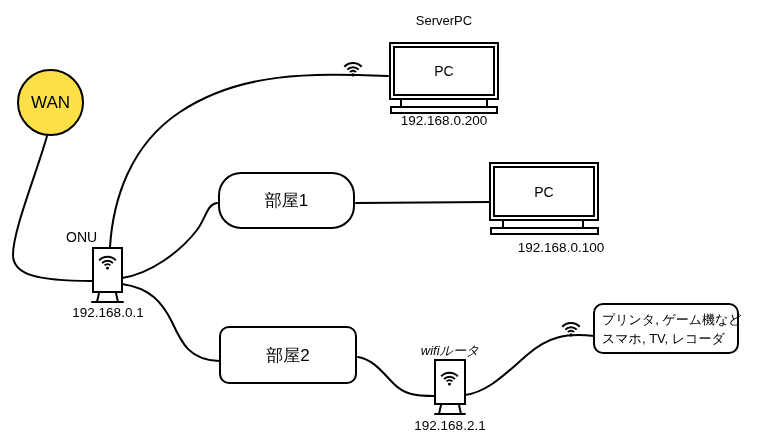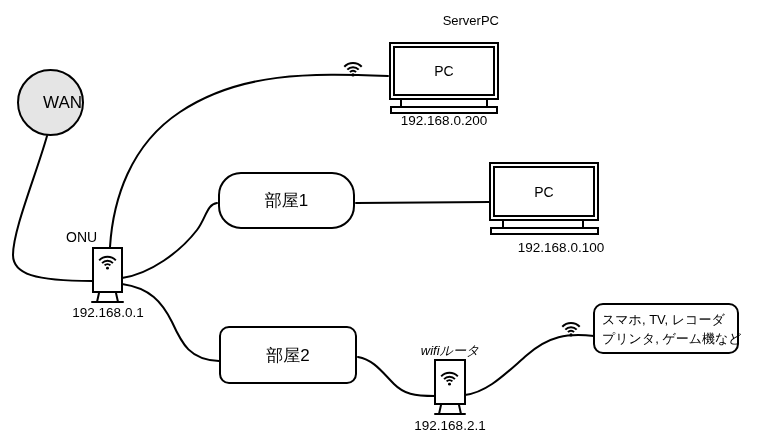--- a/index.html
+++ b/index.html
@@ -6,21 +6,21 @@
   .canvas{
     position:relative;width:758px;height:443px;background:#fff;overflow:hidden;
     font-family:"Liberation Sans","DejaVu Sans",sans-serif;color:#000;
   }
   .abs{position:absolute;}
   .wires{position:absolute;left:0;top:0;width:758px;height:443px;}
   .wires path{fill:none;stroke:#000;stroke-width:2;stroke-linecap:round;}
 
   .wan-circle{
     left:17px;top:69px;width:63px;height:63px;border:2.5px solid #000;border-radius:50%;
-    display:flex;align-items:center;justify-content:flex-end;font-size:17px;background:#e5e5e5;
+    display:flex;align-items:center;justify-content:center;font-size:17px;background:#fde047;
   }
 
   .room-box{
     border:2.5px solid #000;border-radius:10px;background:#fff;
     display:flex;align-items:center;justify-content:center;font-size:17px;
   }
   .room1{left:218px;top:172px;width:133px;height:53px;border-radius:23px;}
   .room2{left:219px;top:326px;width:134px;height:54px;}
 
   .devices-box{
@@ -74,21 +74,21 @@
       <svg viewBox="0 0 24 18" width="21" height="16">
         <path d="M2.5 7.1 A13 13 0 0 1 21.5 7.1" fill="none" stroke="#000" stroke-width="2.2"></path>
         <path d="M5.8 10.2 A8.5 8.5 0 0 1 18.2 10.2" fill="none" stroke="#000" stroke-width="2.2"></path>
         <path d="M8.7 12.9 A4.5 4.5 0 0 1 15.3 12.9" fill="none" stroke="#000" stroke-width="2.2"></path>
         <circle cx="12" cy="16" r="1.7" fill="#000"></circle>
       </svg>
     </span>
   </div>
   <div class="abs ip-label" style="left:58px;top:305px;width:100px;">192.168.0.1</div>
 
-  <div class="abs small-label t-center" style="left:389px;top:13px;width:110px;text-align:right;">ServerPC</div>
+  <div class="abs small-label t-center" style="left:389px;top:13px;width:110px;">ServerPC</div>
   <div class="abs monitor server-monitor">
     <div class="monitor-inner">PC</div>
   </div>
   <div class="abs leg" style="left:400px;top:100px;"></div>
   <div class="abs leg" style="left:486px;top:100px;"></div>
   <div class="abs mbase" style="left:390px;top:106px;width:104px;"></div>
   <div class="abs ip-label" style="left:389px;top:113px;width:110px;">192.168.0.200</div>
 
   <div class="abs monitor client-monitor">
     <div class="monitor-inner">PC</div>
@@ -112,22 +112,22 @@
         <path d="M2.5 7.1 A13 13 0 0 1 21.5 7.1" fill="none" stroke="#000" stroke-width="2.2"></path>
         <path d="M5.8 10.2 A8.5 8.5 0 0 1 18.2 10.2" fill="none" stroke="#000" stroke-width="2.2"></path>
         <path d="M8.7 12.9 A4.5 4.5 0 0 1 15.3 12.9" fill="none" stroke="#000" stroke-width="2.2"></path>
         <circle cx="12" cy="16" r="1.7" fill="#000"></circle>
       </svg>
     </span>
   </div>
   <div class="abs ip-label" style="left:400px;top:418px;width:100px;">192.168.2.1</div>
 
   <div class="abs devices-box">
+    <div>プリンタ, ゲーム機など</div>
     <div>スマホ, TV, レコーダ</div>
-    <div>プリンタ, ゲーム機など</div>
   </div>
 
   <span class="abs wifi-icon" style="left:342px;top:60px;">
     <svg viewBox="0 0 24 18" width="22" height="17">
       <path d="M2.5 7.1 A13 13 0 0 1 21.5 7.1" fill="none" stroke="#000" stroke-width="2.2"></path>
       <path d="M5.8 10.2 A8.5 8.5 0 0 1 18.2 10.2" fill="none" stroke="#000" stroke-width="2.2"></path>
       <path d="M8.7 12.9 A4.5 4.5 0 0 1 15.3 12.9" fill="none" stroke="#000" stroke-width="2.2"></path>
       <circle cx="12" cy="16" r="1.7" fill="#000"></circle>
     </svg>
   </span>

